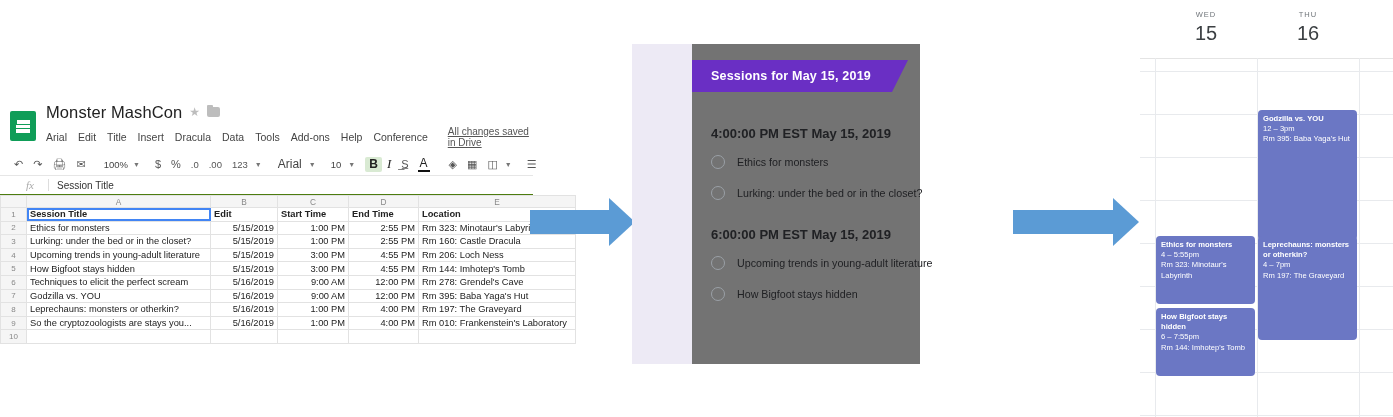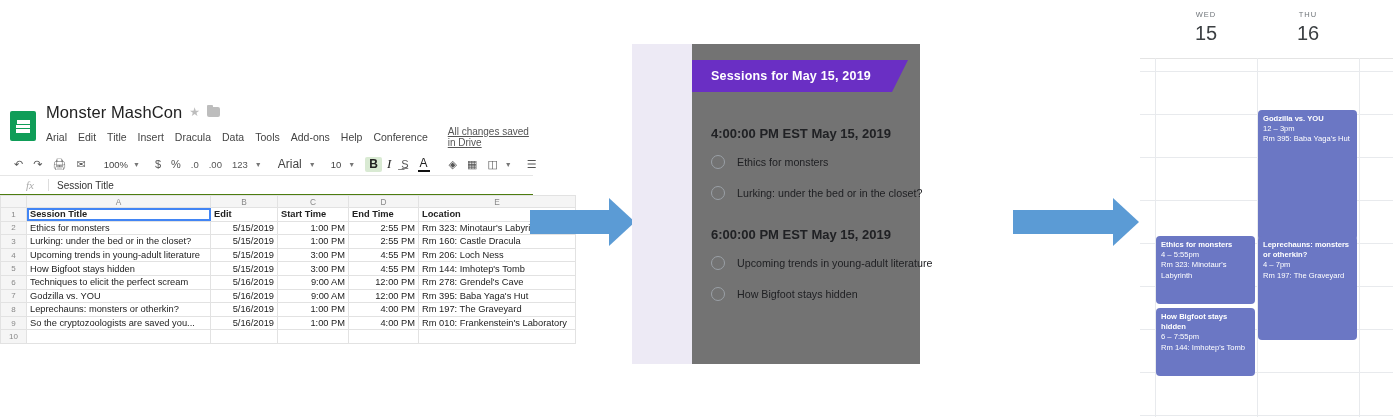--- a/index.html
+++ b/index.html
@@ -239,21 +239,21 @@
           <tr>
             <td class="rownum">8</td>
             <td class="colA">Leprechauns: monsters or otherkin?</td>
             <td class="colB num">5/16/2019</td>
             <td class="colC num">1:00 PM</td>
             <td class="colD num">4:00 PM</td>
             <td class="colE">Rm 197: The Graveyard</td>
           </tr>
           <tr>
             <td class="rownum">9</td>
-            <td class="colA">So the cryptozoologists are saved you...</td>
+            <td class="colA">So the cryptozoologists are stays you...</td>
             <td class="colB num">5/16/2019</td>
             <td class="colC num">1:00 PM</td>
             <td class="colD num">4:00 PM</td>
             <td class="colE">Rm 010: Frankenstein's Laboratory</td>
           </tr>
           <tr>
             <td class="rownum">10</td>
             <td class="colA"></td>
             <td class="colB num"></td>
             <td class="colC num"></td>

